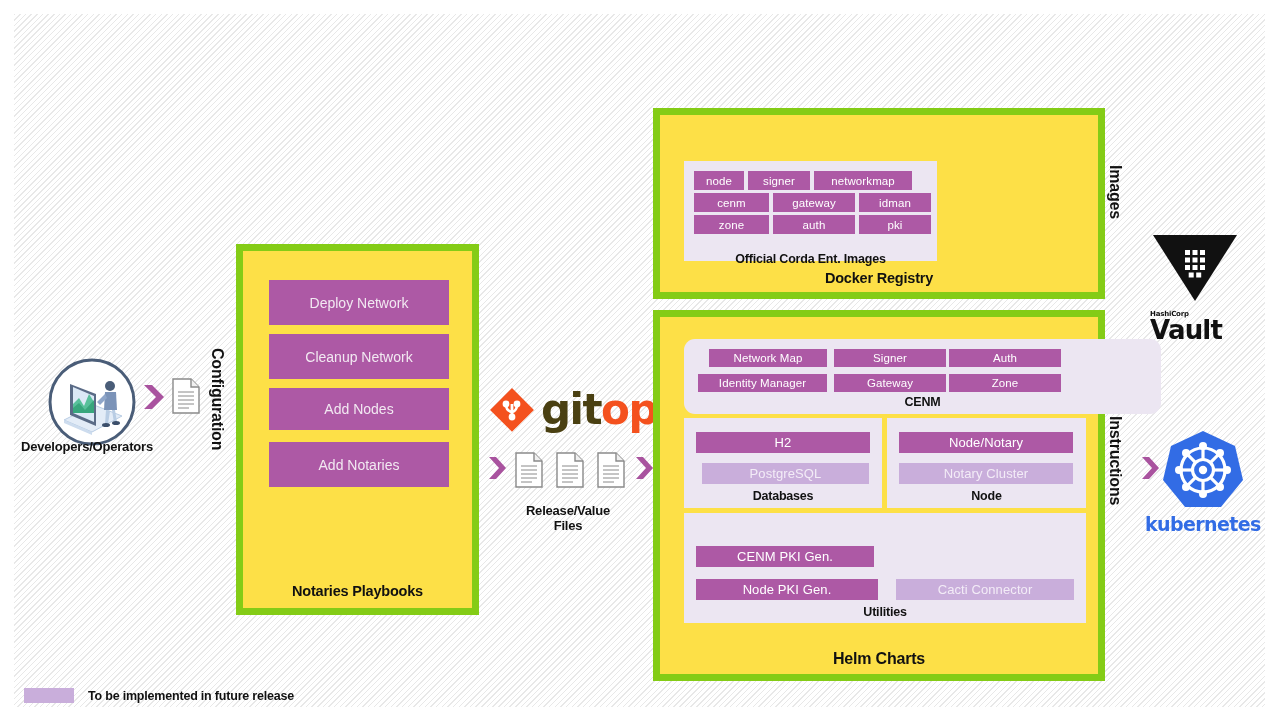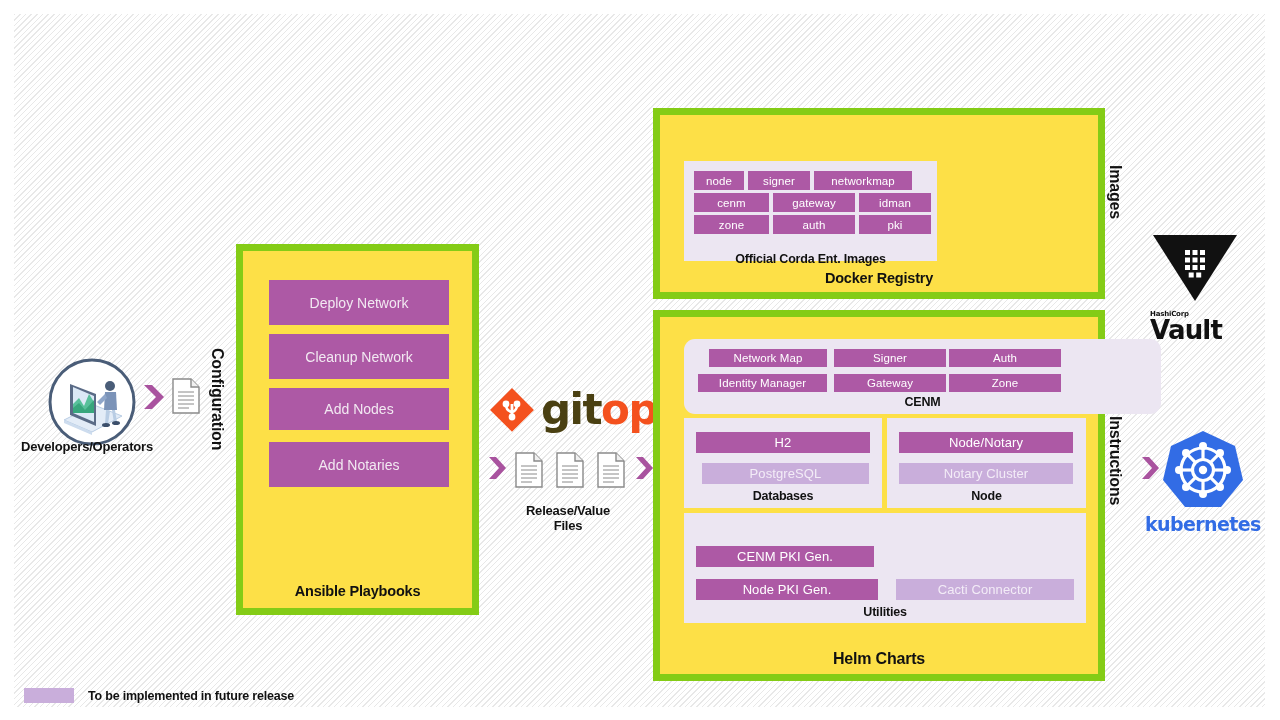--- a/index.html
+++ b/index.html
@@ -265,21 +265,21 @@
 
   <div class="vlabel" style="left:226px; top:348px;">Configuration</div>
 
   <div class="frame" style="left:236px; top:244px; width:243px; height:371px;">
 
     <div class="playbook" style="left:26px; top:29px; width:180px; height:45px;">Deploy Network</div>
     <div class="playbook" style="left:26px; top:83px; width:180px; height:45px;">Cleanup Network</div>
     <div class="playbook" style="left:26px; top:137px; width:180px; height:42px;">Add Nodes</div>
     <div class="playbook" style="left:26px; top:191px; width:180px; height:45px;">Add Notaries</div>
 
-    <div class="frame-title" style="top:332px;">Ansible Playbooks</div>
+    <div class="frame-title" style="top:332px;">Notaries Playbooks</div>
   </div>
 
   <div class="chev" style="left:487px; top:455px;">
     <svg width="22" height="26" viewBox="0 0 22 26">
       <path d="M2 2 L12 13 L2 24 L9 24 L19 13 L9 2 Z" fill="#a9539f"></path>
     </svg>
   </div>
 
   <div id="gitops-wrap">
     <svg width="44" height="44" viewBox="0 0 44 44">

